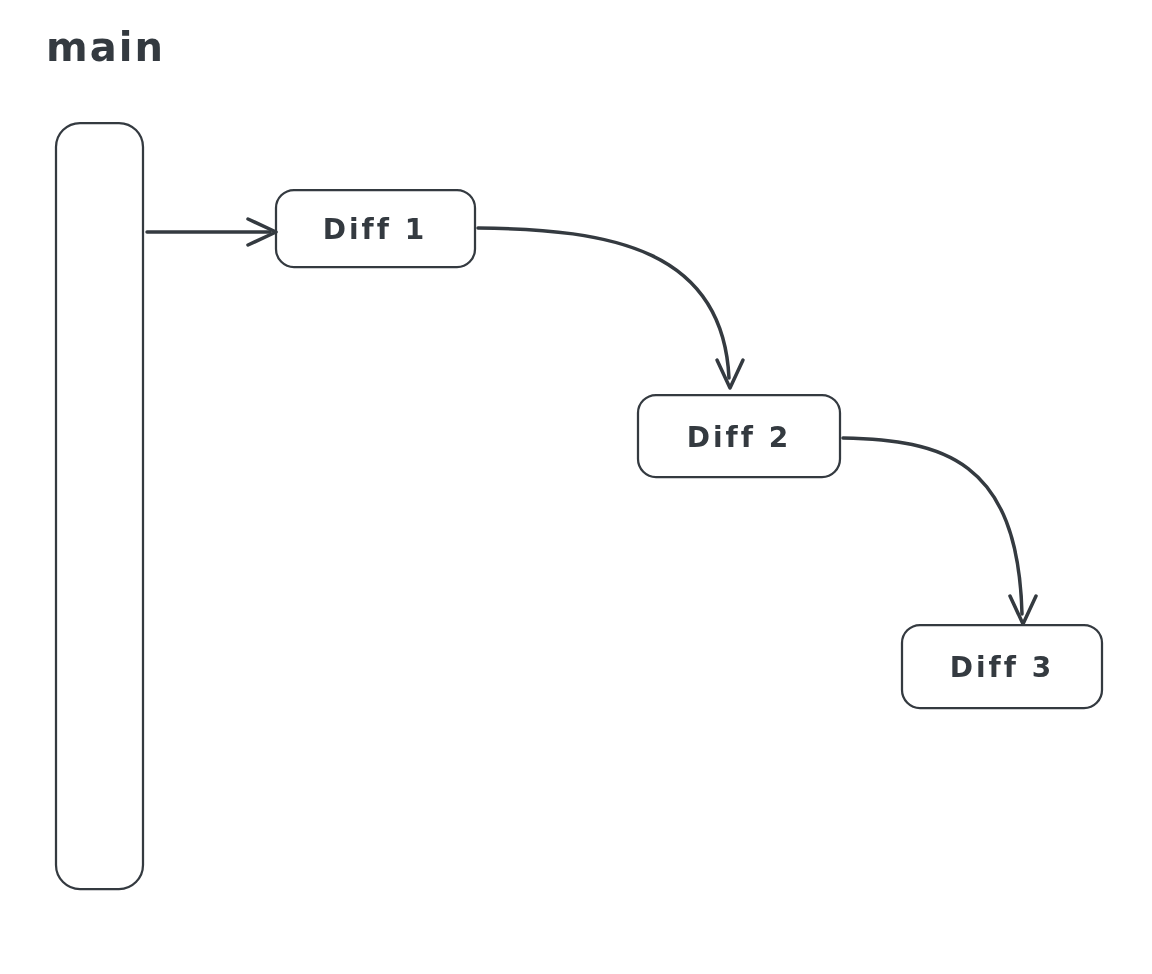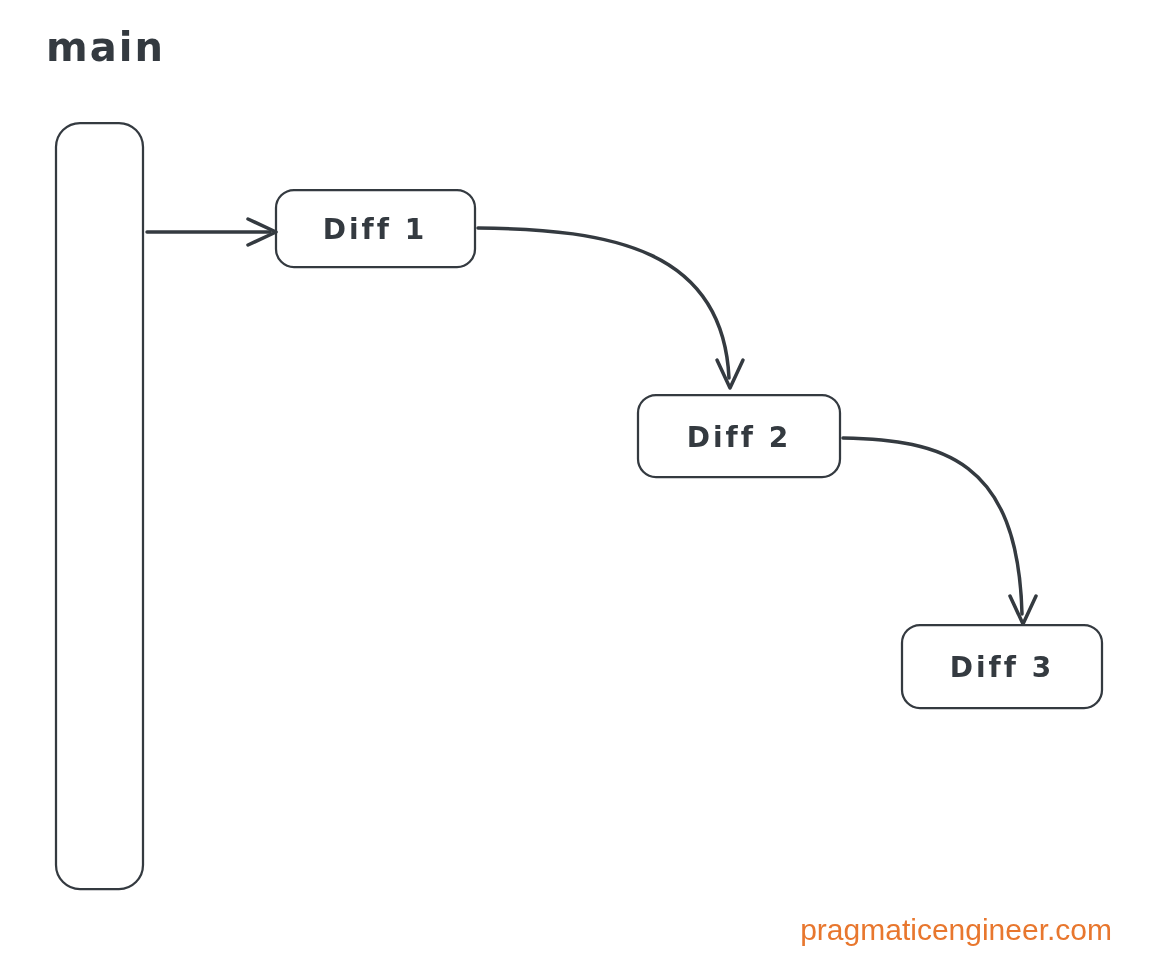--- a/index.html
+++ b/index.html
@@ -88,14 +88,13 @@
     <path class="arrow" d="M730 388 L717 360 M730 388 L743 360"></path>
 
     <path class="arrow" d="M843 438 C 942 440 1018 459 1022 614"></path>
     <path class="arrow" d="M1023 624 L1010 596 M1023 624 L1036 596"></path>
 
     <text class="node-text" x="375" y="239">Diff 1</text>
     <text class="node-text" x="739" y="447">Diff 2</text>
     <text class="node-text" x="1002" y="677">Diff 3</text>
   </svg>
 
-  <div class="watermark">pragmaticengineer.com</div>
 </div>
 
 </body></html>

